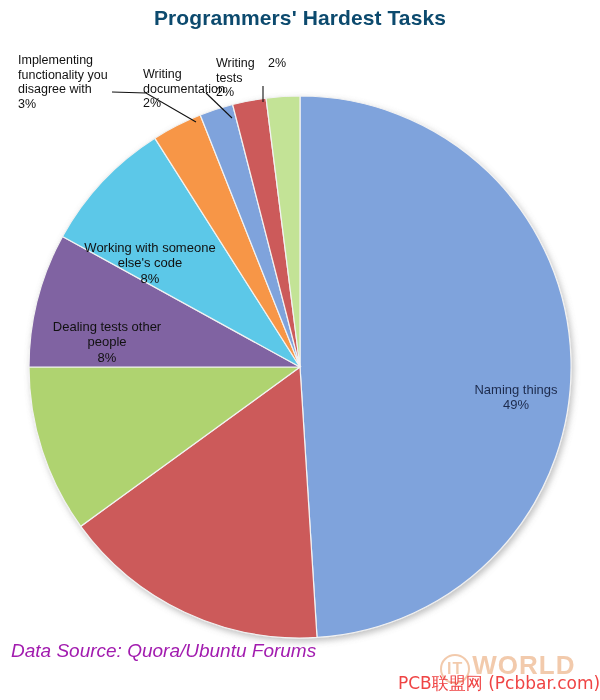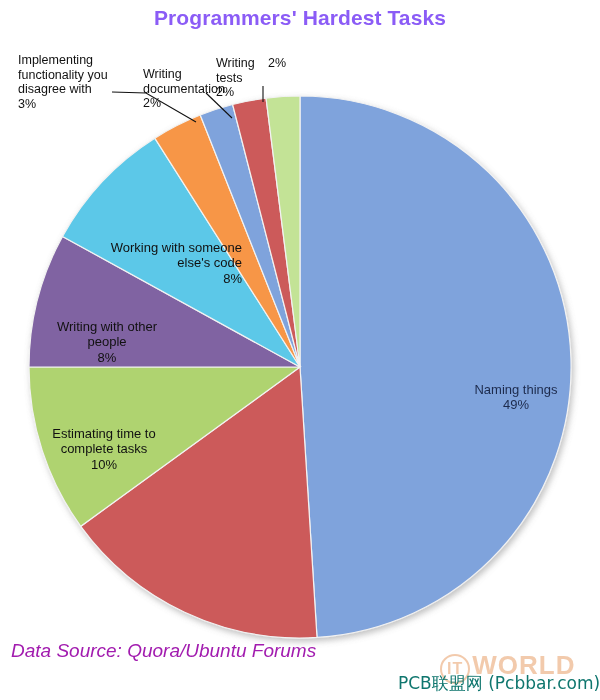--- a/index.html
+++ b/index.html
@@ -25,21 +25,21 @@
 
   
   .chart-title {
     position: absolute;
     top: 6px;
     left: 0;
     width: 600px;
     text-align: center;
     font-size: 21px;
     font-weight: bold;
-    color: #8b5cf6;
+    color: #0c4a6e;
     letter-spacing: 0.1px;
     white-space: nowrap;
   }
 
   
   #pie-svg {
     position: absolute;
     left: 0;
     top: 0;
     width: 600px;
@@ -106,21 +106,21 @@
     padding: 0 5px;
     margin-right: 2px;
     font-size: 16px;
     line-height: 26px;
   }
   #watermark-pcb {
     position: absolute;
     left: 398px;
     top: 672px;
     font-size: 17px;
-    color: #0f766e;
+    color: #ef4444;
     white-space: nowrap;
     font-family: "DejaVu Sans", sans-serif;
   }
 </style>
 </head>
 <body>
 
 <div id="chart-root">
 
   <div class="chart-title">Programmers' Hardest Tasks</div>
@@ -172,33 +172,28 @@
     <path d="M206,93 L232,118" stroke="#111" stroke-width="1.1" fill="none"></path>
     <path d="M263,86 L263,102" stroke="#111" stroke-width="1.1" fill="none"></path>
   </svg>
 
   <div class="slice-label onblue" id="label-naming" style="left:448px; top:366px; width:136px;">
     <span>Naming things</span>
     <span class="pct">49%</span>
   </div>
 
 
-  <div class="slice-label dark" id="label-estimating" style="left:24px; top:410px; width:160px;">
-    <span>Estimating time to
-complete tasks</span>
-    <span class="pct">10%</span>
-  </div>
 
   <div class="slice-label dark" id="label-dealing" style="left:24px; top:303px; width:166px;">
-    <span>Writing with other
+    <span>Dealing tests other
 people</span>
     <span class="pct">8%</span>
   </div>
 
-  <div class="slice-label dark" id="label-working" style="left:58px; top:224px; width:184px;text-align:right;">
+  <div class="slice-label dark" id="label-working" style="left:58px; top:224px; width:184px;">
     <span>Working with someone
 else's code</span>
     <span class="pct">8%</span>
   </div>
 
   <div class="footer" id="footer-source">Data Source: Quora/Ubuntu Forums</div>
 
   <div id="watermark-itworld">
     <span class="circle-it">IT</span><span>WORLD</span>
   </div>

